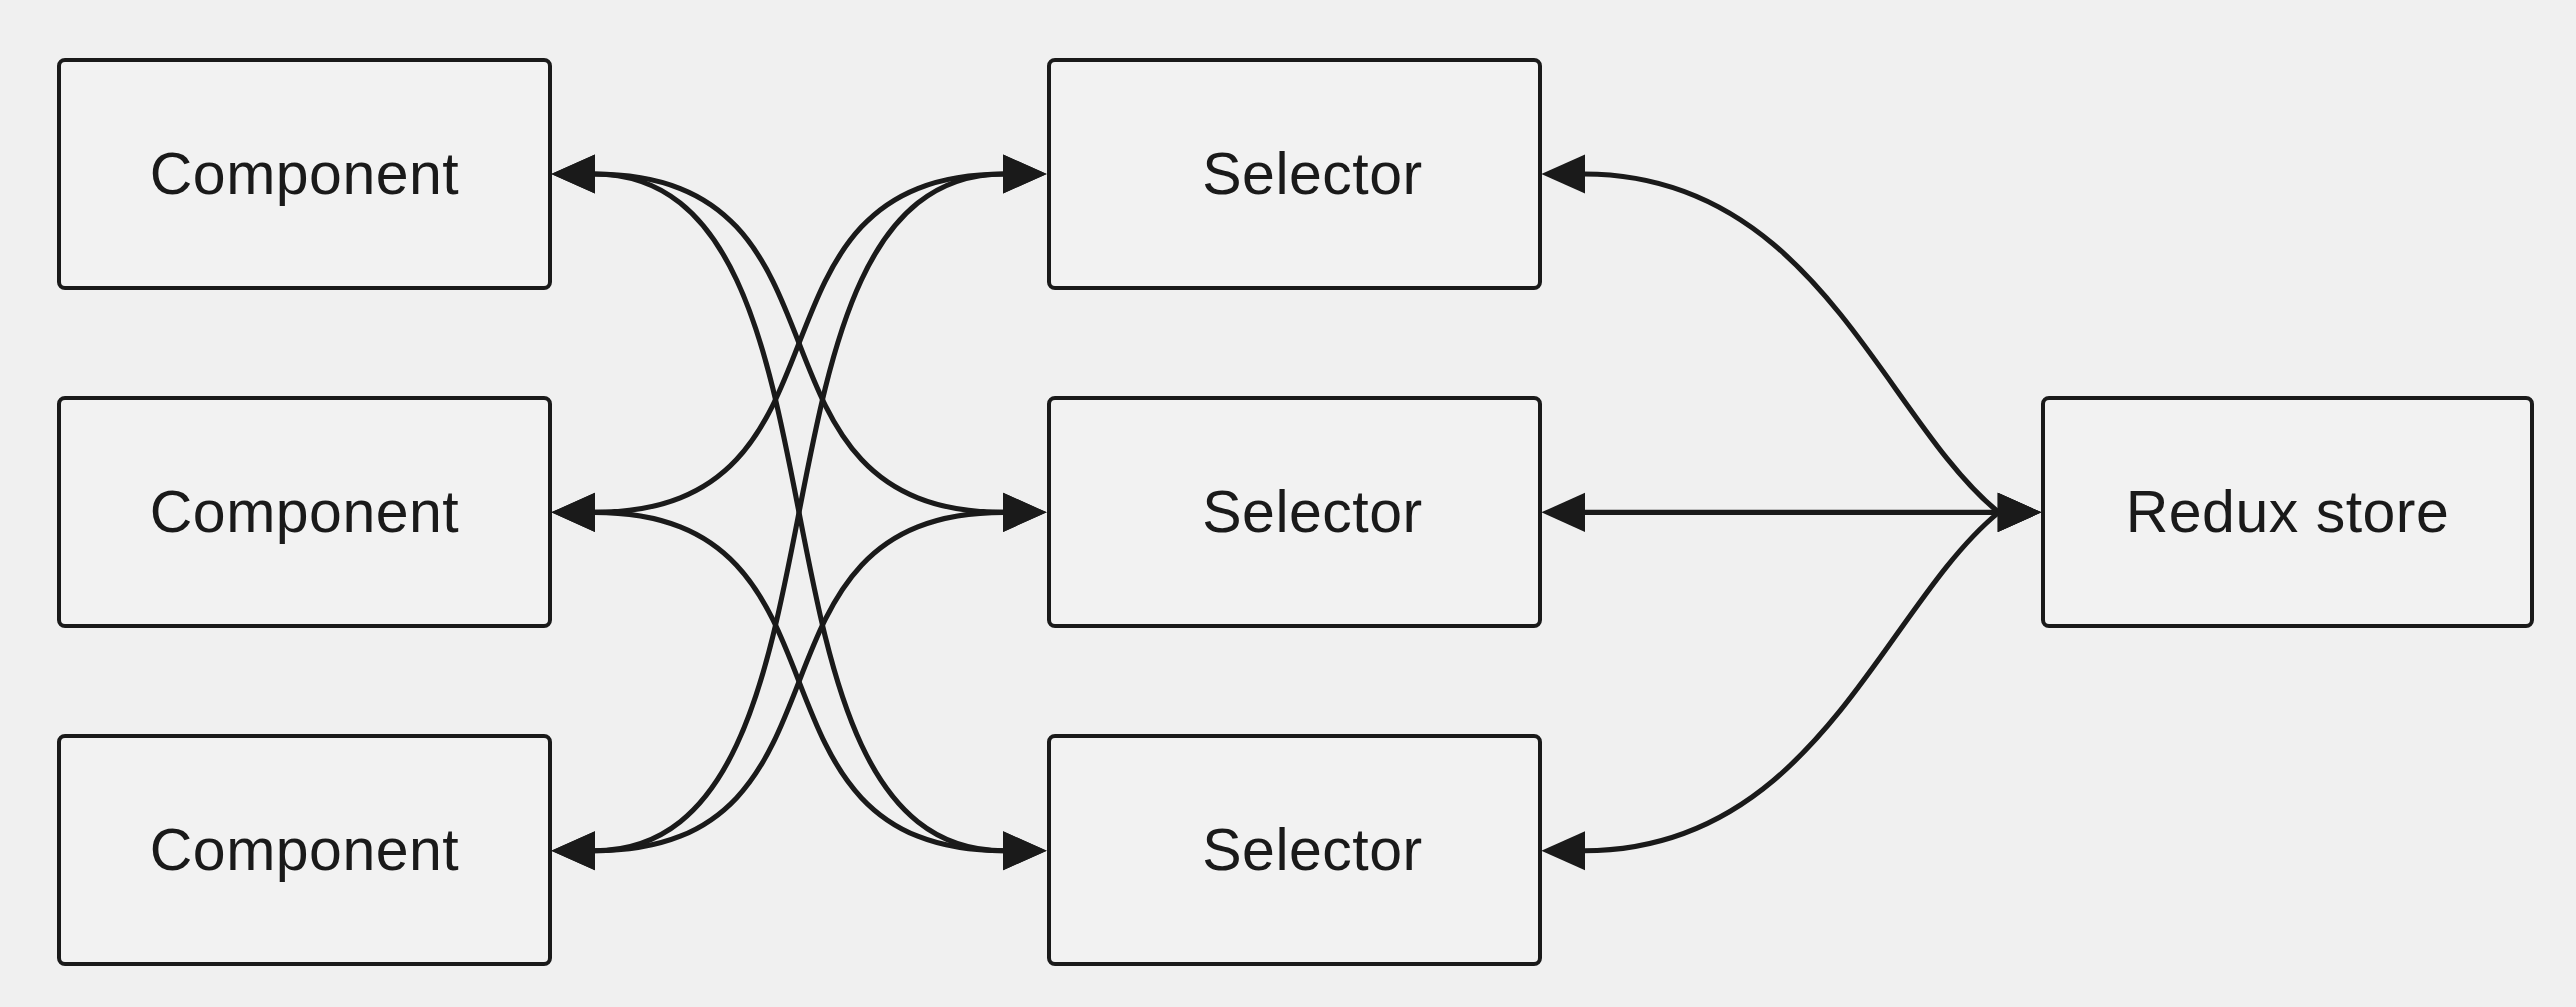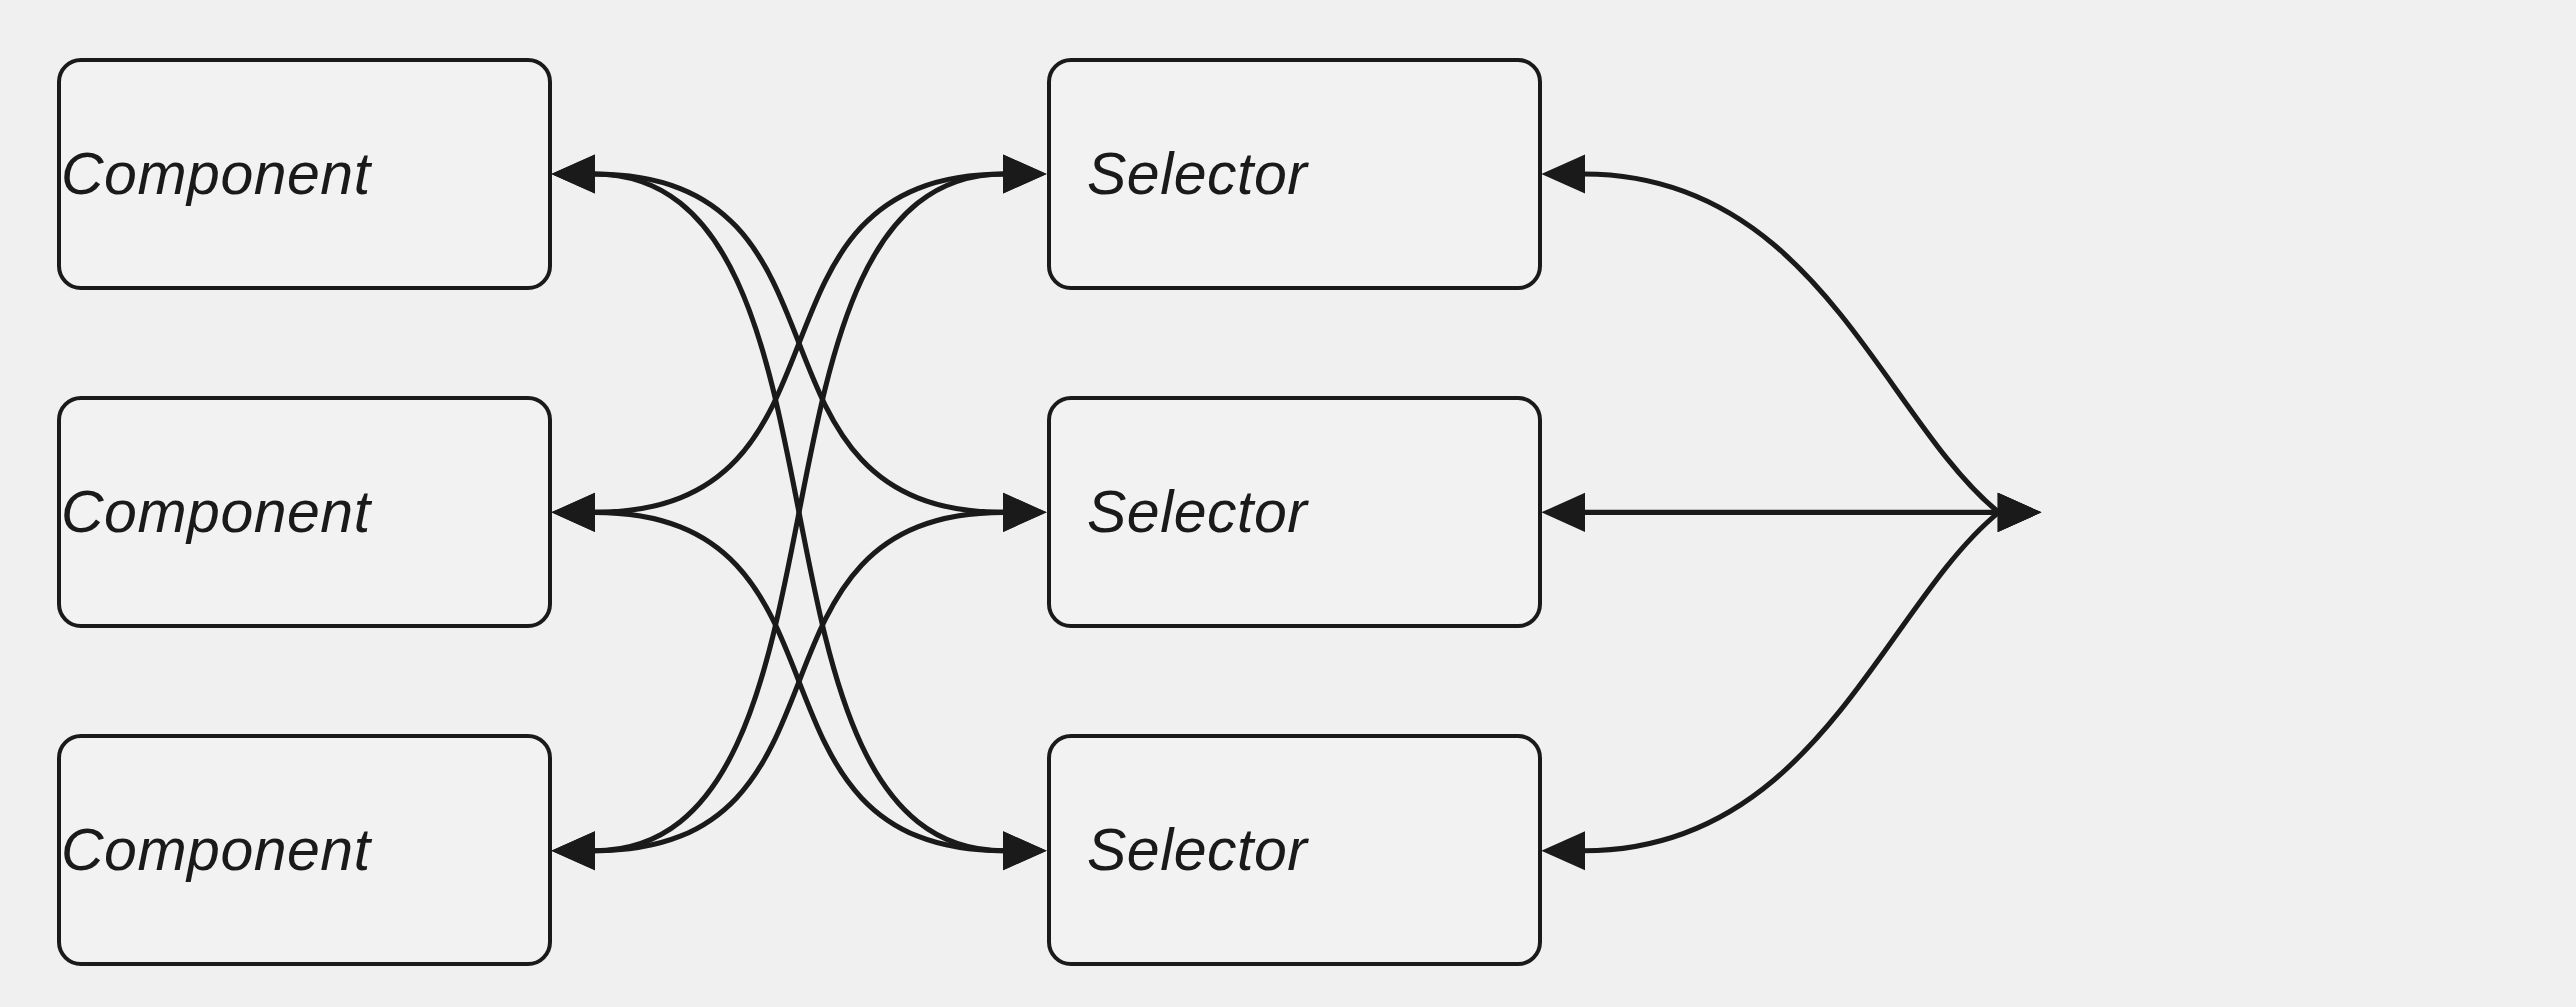--- a/index.html
+++ b/index.html
@@ -36,25 +36,24 @@
     stroke-width: 5.5;
   }
   .edges-svg polygon {
     fill: var(--edge);
     stroke: none;
   }
   .node {
     position: absolute;
     background: var(--fill);
     border: 4.6px solid var(--border);
-    border-radius: 24px;
+    border-radius: 8px;
     display: flex;
     align-items: center;
-    justify-content: flex-start;
-    font-style: italic;
+    justify-content: center;
   }
   .node-label {
     font-size: 59px;
     color: var(--text);
     white-space: nowrap;
     letter-spacing: 0.5px;
   }
   
   .col-components { left: 57px;  width: 495px; }
   .col-selectors  { left: 1047px; width: 495px; padding-left: 36px; }
@@ -113,15 +112,18 @@
   <div class="node col-selectors row-1">
     <span class="node-label">Selector</span>
   </div>
   <div class="node col-selectors row-2">
     <span class="node-label">Selector</span>
   </div>
   <div class="node col-selectors row-3">
     <span class="node-label">Selector</span>
   </div>
 
+  <div class="node col-store row-2">
+    <span class="node-label">Redux store</span>
+  </div>
 
 </div>
 
 
 </body></html>

